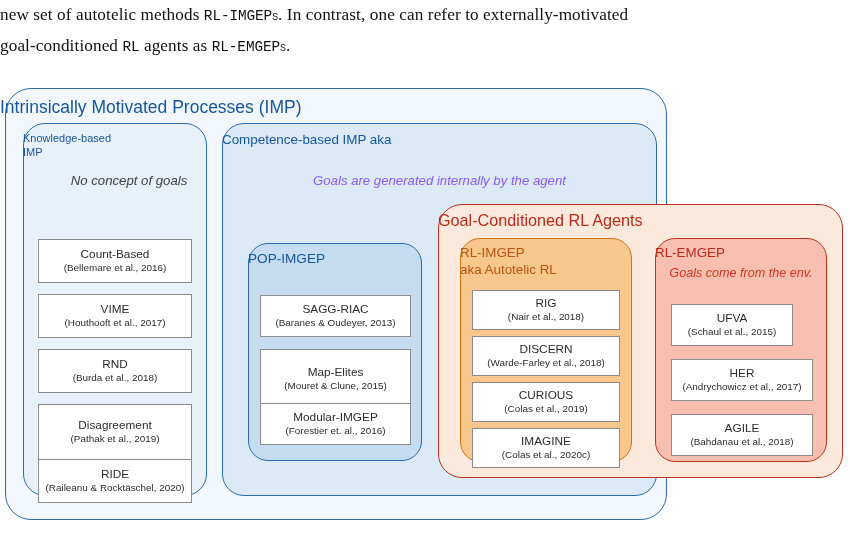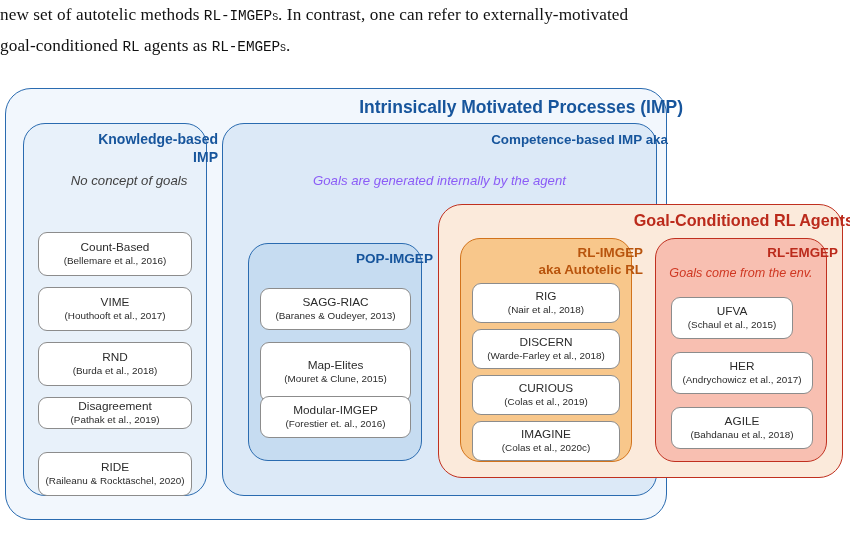--- a/index.html
+++ b/index.html
@@ -34,24 +34,23 @@
     letter-spacing: -0.1px;
   }
 
   
   .box {
     position: absolute;
     box-sizing: border-box;
     border-radius: 22px;
   }
   .title {
-    text-align: right;
-    font-weight: bold;
+    text-align: left;
+    font-weight: normal;
     line-height: 1.28;
-    padding-left: 11px;
   }
   .subtitle {
     text-align: center;
     font-style: italic;
     line-height: 1.28;
   }
 
   
   #imp-box {
     left: 5px;  top: 88px;
@@ -70,21 +69,21 @@
   
   #kb-box {
     left: 23px; top: 123px;
     width: 184px; height: 373px;
     border: 1.6px solid #2a6bb0;
     background: #e8f1fa;
   }
   #kb-title {
     position: absolute;
     left: 23px; top: 131px; width: 184px;
-    font-size: 14px;
+    font-size: 11px;
     color: #17559c;
   }
   #kb-sub {
     position: absolute;
     left: 23px; top: 173px; width: 212px;
     font-size: 13.2px;
     color: #404040;
   }
 
   
@@ -172,28 +171,29 @@
     font-size: 12.6px;
     color: #cf3722;
   }
 
   
   .card {
     position: absolute;
     box-sizing: border-box;
     background: #ffffff;
     border: 1.2px solid #8c8c8c;
-    border-radius: 9px;
+    border-radius: 0;
     display: flex;
     flex-direction: column;
     align-items: center;
     justify-content: center;
     text-align: center;
     color: #2b2b2b;
     overflow: hidden;
+    margin-top: 7px;
   }
   .card .cname {
     font-size: 11.8px;
     line-height: 1.18;
     white-space: nowrap;
   }
   .card .cref {
     font-size: 9.9px;
     line-height: 1.2;
     white-space: nowrap;
@@ -251,21 +251,21 @@
         <div class="cref">(Bellemare et al., 2016)</div>
       </div>
       <div class="card" style="left: 38px; top: 287px; width: 154px; height: 44px;">
         <div class="cname">VIME</div>
         <div class="cref">(Houthooft et al., 2017)</div>
       </div>
       <div class="card" style="left: 38px; top: 342px; width: 154px; height: 44px;">
         <div class="cname">RND</div>
         <div class="cref">(Burda et al., 2018)</div>
       </div>
-      <div class="card" style="left: 38px; top: 397px; width: 154px; height: 32px;">
+      <div class="card" style="left: 38px; top: 397px; width: 154px; height: 56px;">
         <div class="cname">Disagreement</div>
         <div class="cref">(Pathak et al., 2019)</div>
       </div>
       <div class="card" style="left: 38px; top: 452px; width: 154px; height: 44px;">
         <div class="cname">RIDE</div>
         <div class="cref">(Raileanu &amp; Rocktäschel,  2020)</div>
       </div>
       <div class="card" style="left: 260px; top: 288px; width: 151px; height: 42px;">
         <div class="cname">SAGG-RIAC</div>
         <div class="cref">(Baranes &amp; Oudeyer, 2013)</div>

